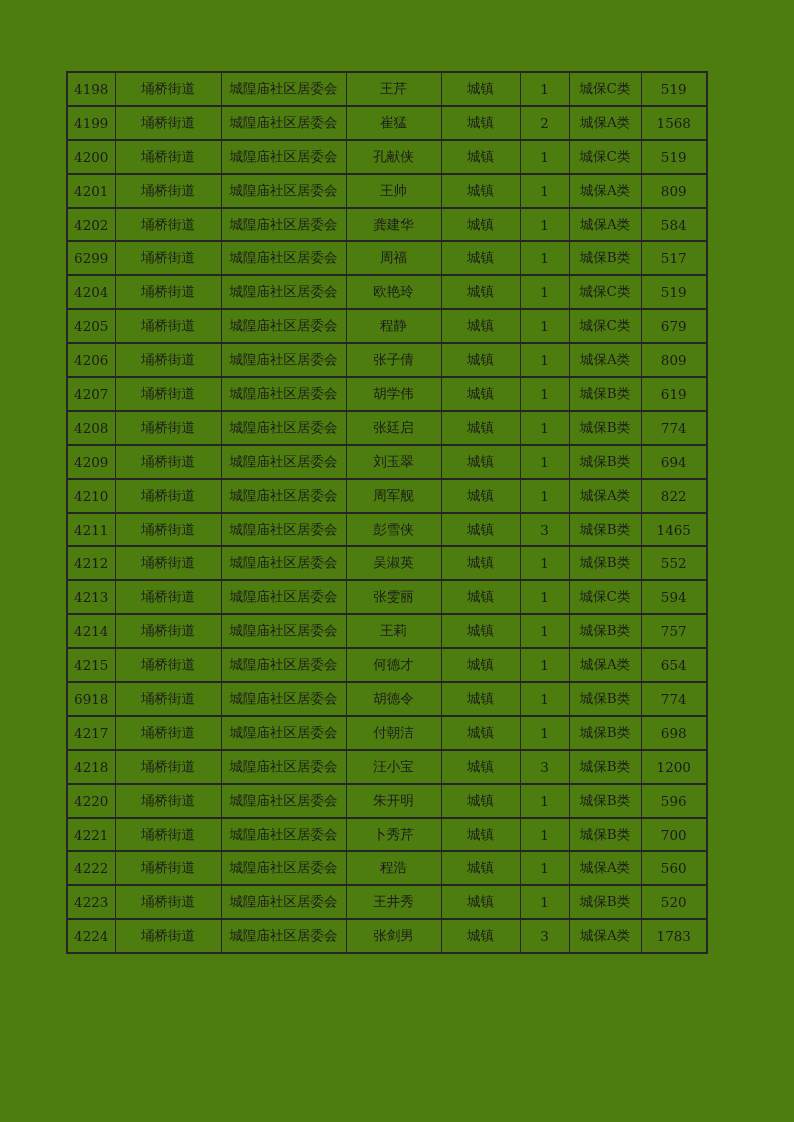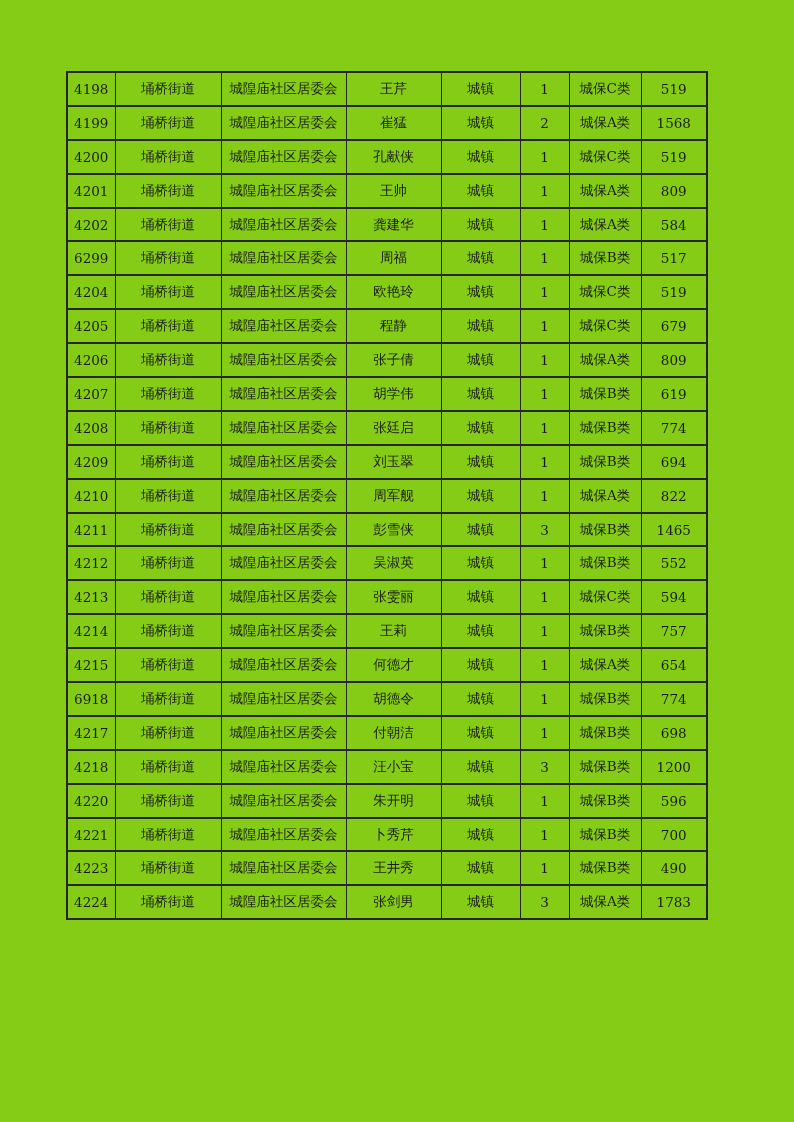--- a/index.html
+++ b/index.html
@@ -4,21 +4,21 @@
 <style>
   html, body {
     margin: 0;
     padding: 0;
     background: #ffffff;
   }
   .page {
     position: relative;
     width: 794px;
     height: 1122px;
-    background: #84cc16;
+    background: #4d7c0f;
     overflow: hidden;
     font-family: "DejaVu Serif", "Liberation Serif", serif;
   }
   table.roster {
     position: absolute;
     left: 66px;
     top: 71px;
     width: 640px;
     border-collapse: collapse;
     table-layout: fixed;
@@ -287,28 +287,38 @@
     <td>4221</td>
     <td>埇桥街道</td>
     <td>城隍庙社区居委会</td>
     <td>卜秀芹</td>
     <td>城镇</td>
     <td>1</td>
     <td>城保B类</td>
     <td>700</td>
   </tr>
         <tr>
+    <td>4222</td>
+    <td>埇桥街道</td>
+    <td>城隍庙社区居委会</td>
+    <td>程浩</td>
+    <td>城镇</td>
+    <td>1</td>
+    <td>城保A类</td>
+    <td>560</td>
+  </tr>
+        <tr>
     <td>4223</td>
     <td>埇桥街道</td>
     <td>城隍庙社区居委会</td>
     <td>王井秀</td>
     <td>城镇</td>
     <td>1</td>
     <td>城保B类</td>
-    <td>490</td>
+    <td>520</td>
   </tr>
         <tr>
     <td>4224</td>
     <td>埇桥街道</td>
     <td>城隍庙社区居委会</td>
     <td>张剑男</td>
     <td>城镇</td>
     <td>3</td>
     <td>城保A类</td>
     <td>1783</td>

